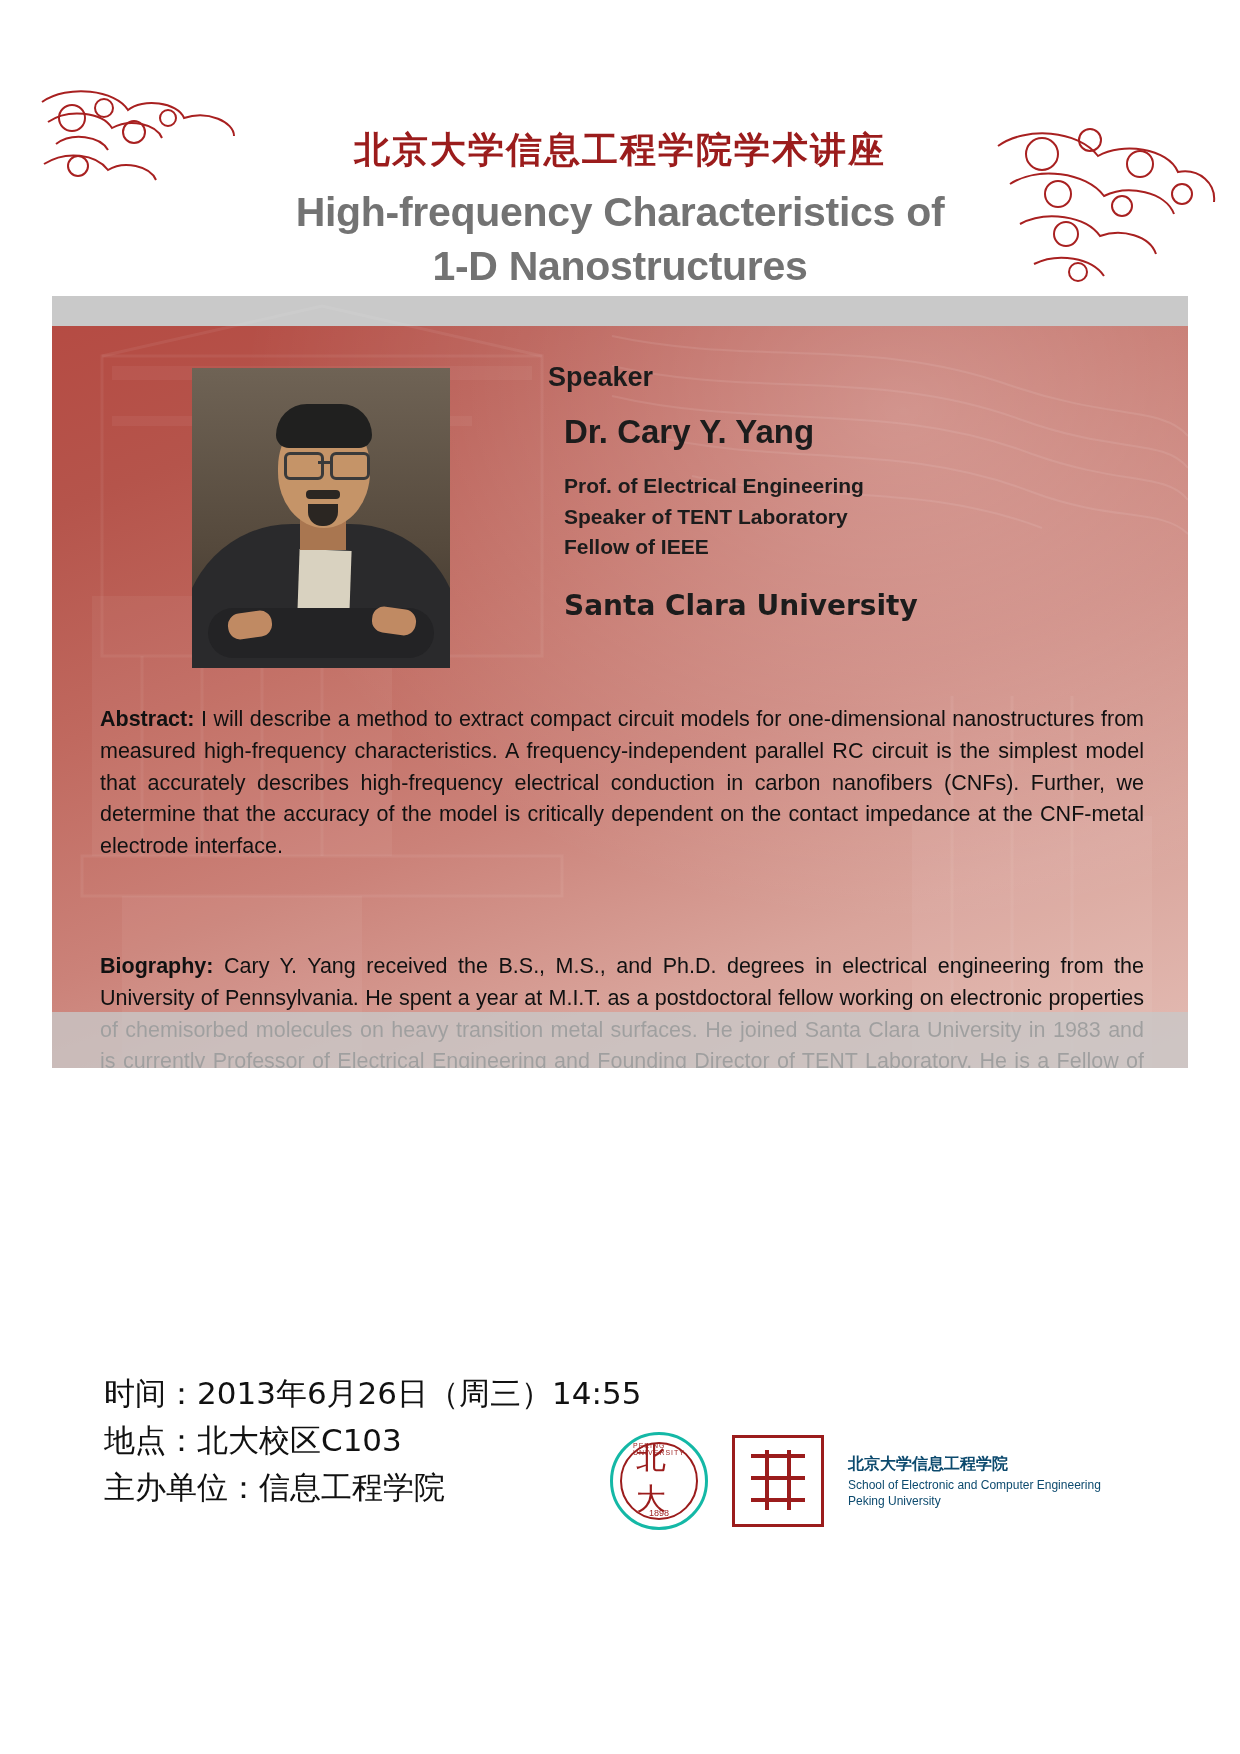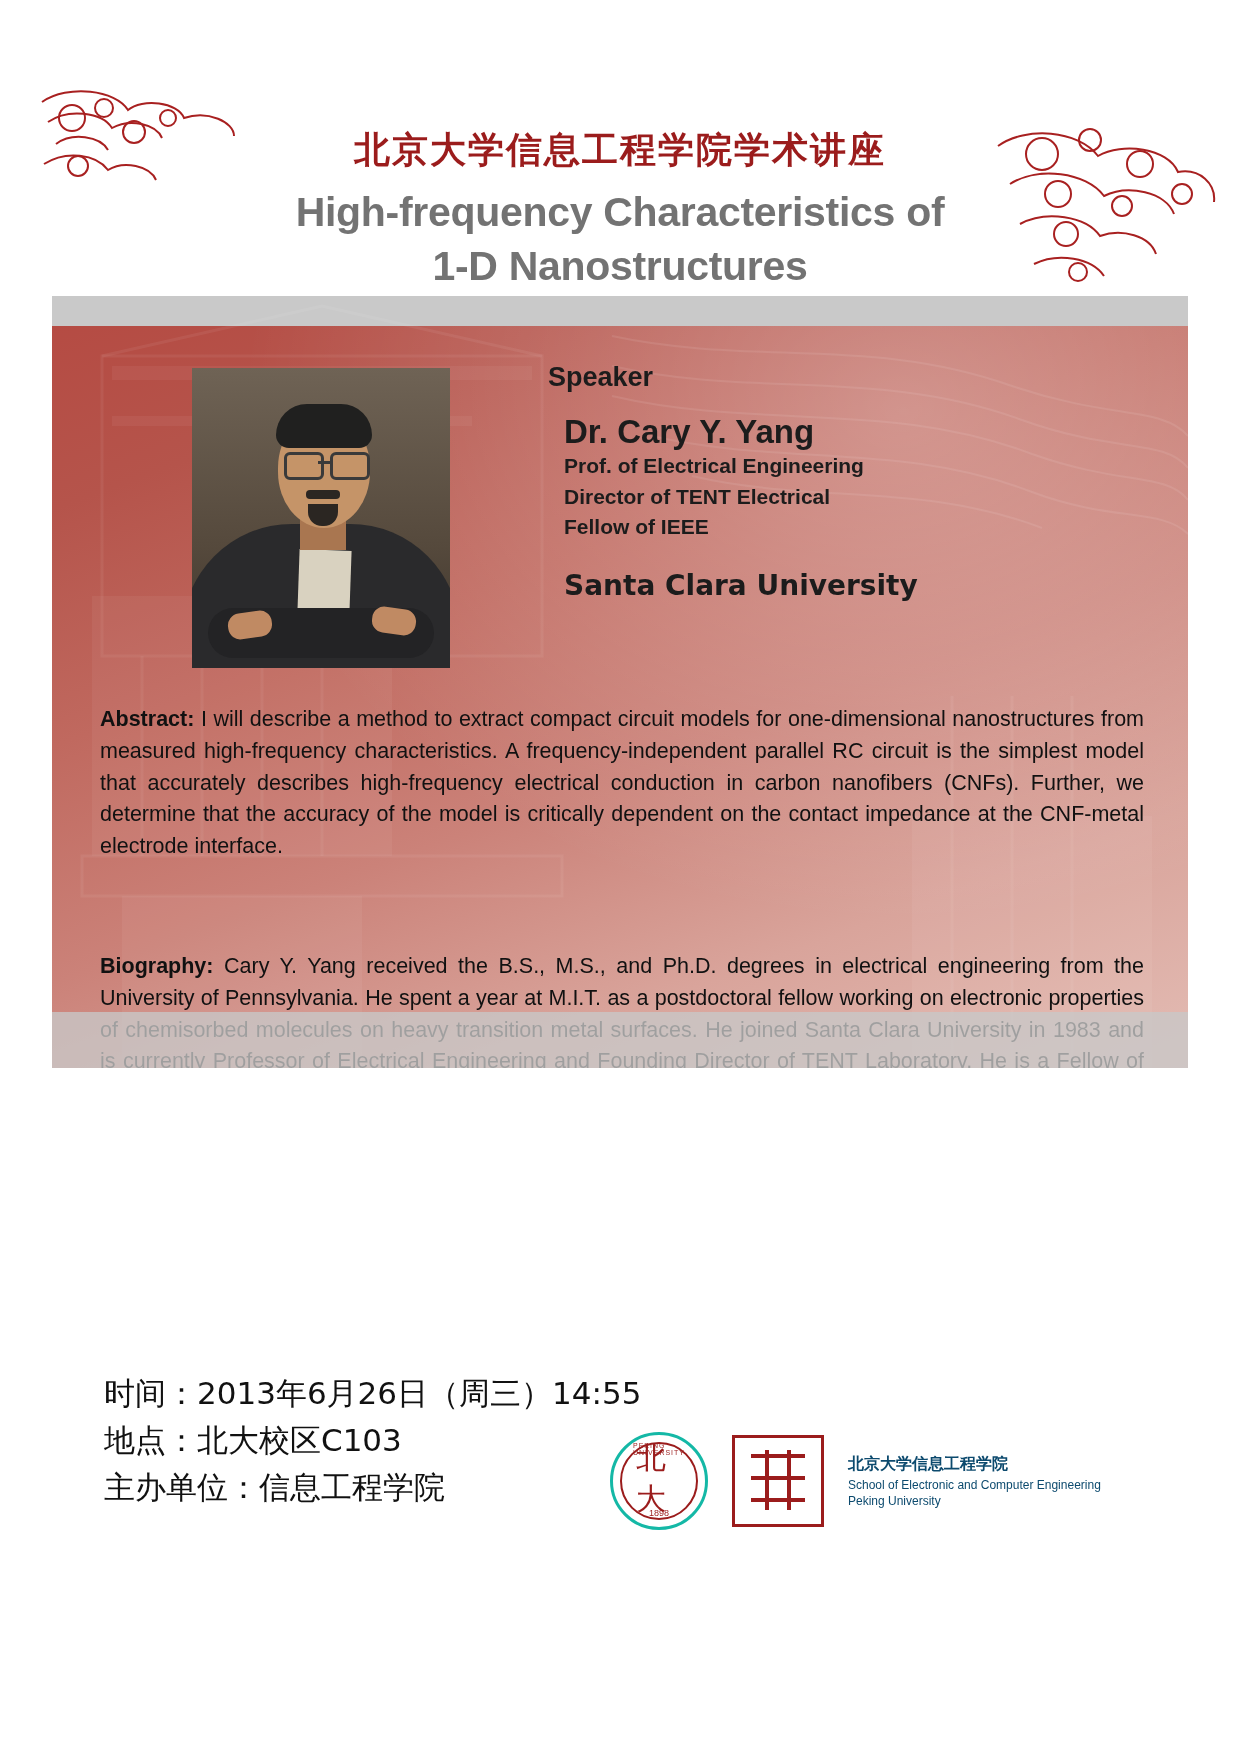--- a/index.html
+++ b/index.html
@@ -119,20 +119,21 @@
     font-weight: 700;
     margin-left: 56px;
   }
   .speaker-name {
     margin-top: 20px;
     margin-left: 72px;
     font-size: 33px;
     font-weight: 700;
   }
   .speaker-roles {
+    margin-top: 20px;
     margin-left: 72px;
     font-size: 21px;
     font-weight: 700;
     line-height: 1.46;
   }
   .speaker-org {
     margin-top: 26px;
     margin-left: 72px;
     font-size: 28px;
     font-weight: 700;
@@ -298,21 +299,21 @@
     <div class="ph-arm"></div>
     <div class="ph-hand-l"></div>
     <div class="ph-hand-r"></div>
   </div>
 
   <div class="speaker-block">
     <div class="speaker-label">Speaker</div>
     <div class="speaker-name">Dr. Cary Y. Yang</div>
     <div class="speaker-roles">
       <div>Prof. of  Electrical Engineering</div>
-      <div>Director of TENT Electrical</div>
+      <div>Speaker of TENT Laboratory</div>
       <div>Fellow of IEEE</div>
     </div>
     <div class="speaker-org">Santa Clara University</div>
   </div>
 
   <div class="para para-abstract">
     <b>Abstract:</b><span> I will describe a method to extract compact circuit models for one-dimensional nanostructures from measured high-frequency characteristics. A frequency-independent parallel RC circuit is the simplest model that accurately describes high-frequency electrical conduction in carbon nanofibers (CNFs). Further, we determine that the accuracy of the model is critically dependent on the contact impedance at the CNF-metal electrode interface.</span>
   </div>
 
   <div class="para para-biography">

